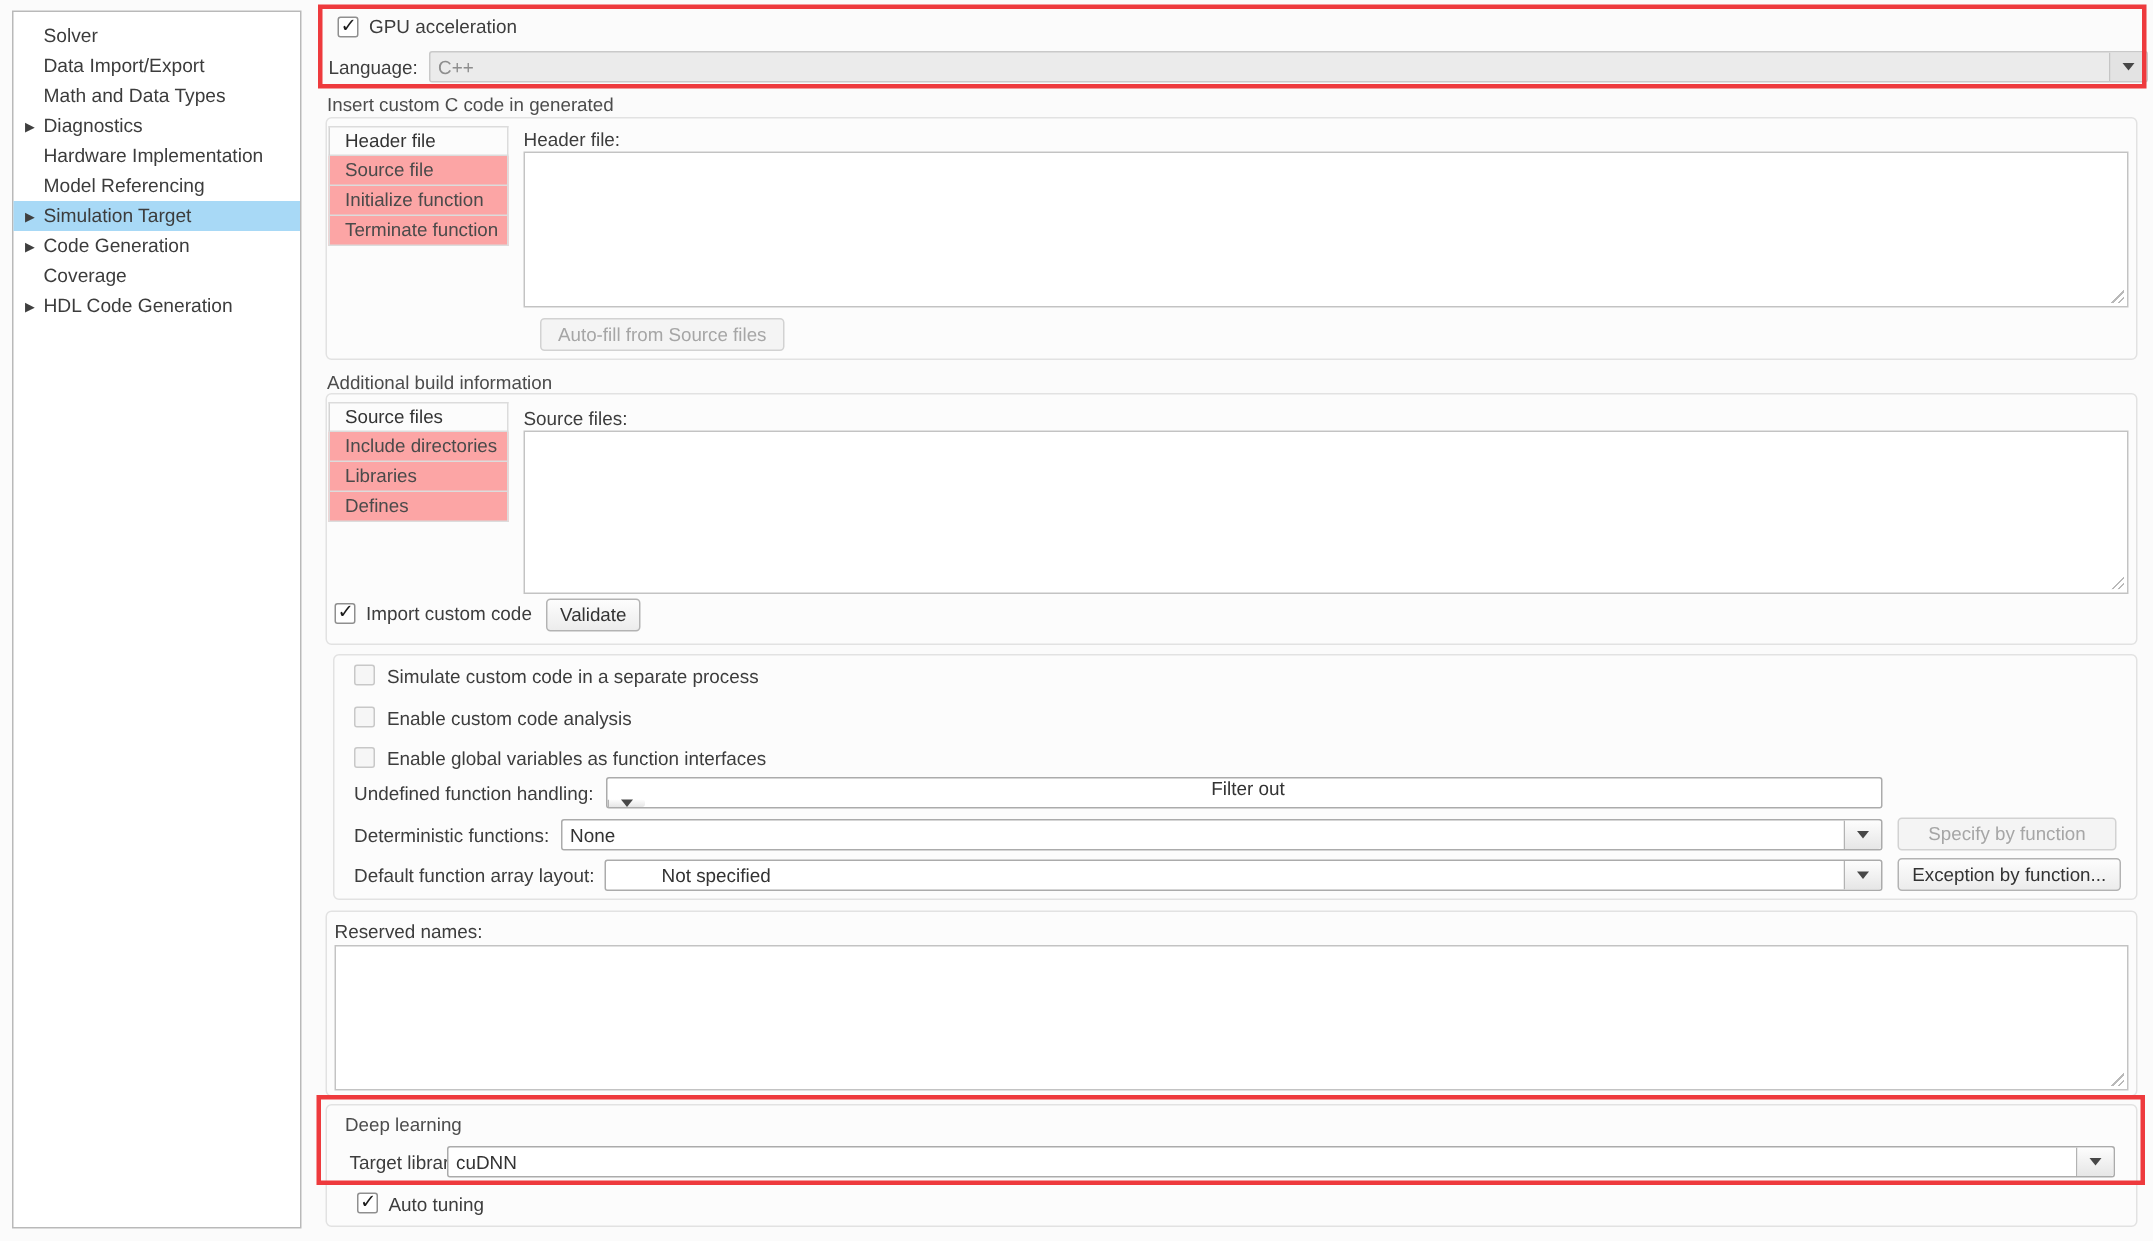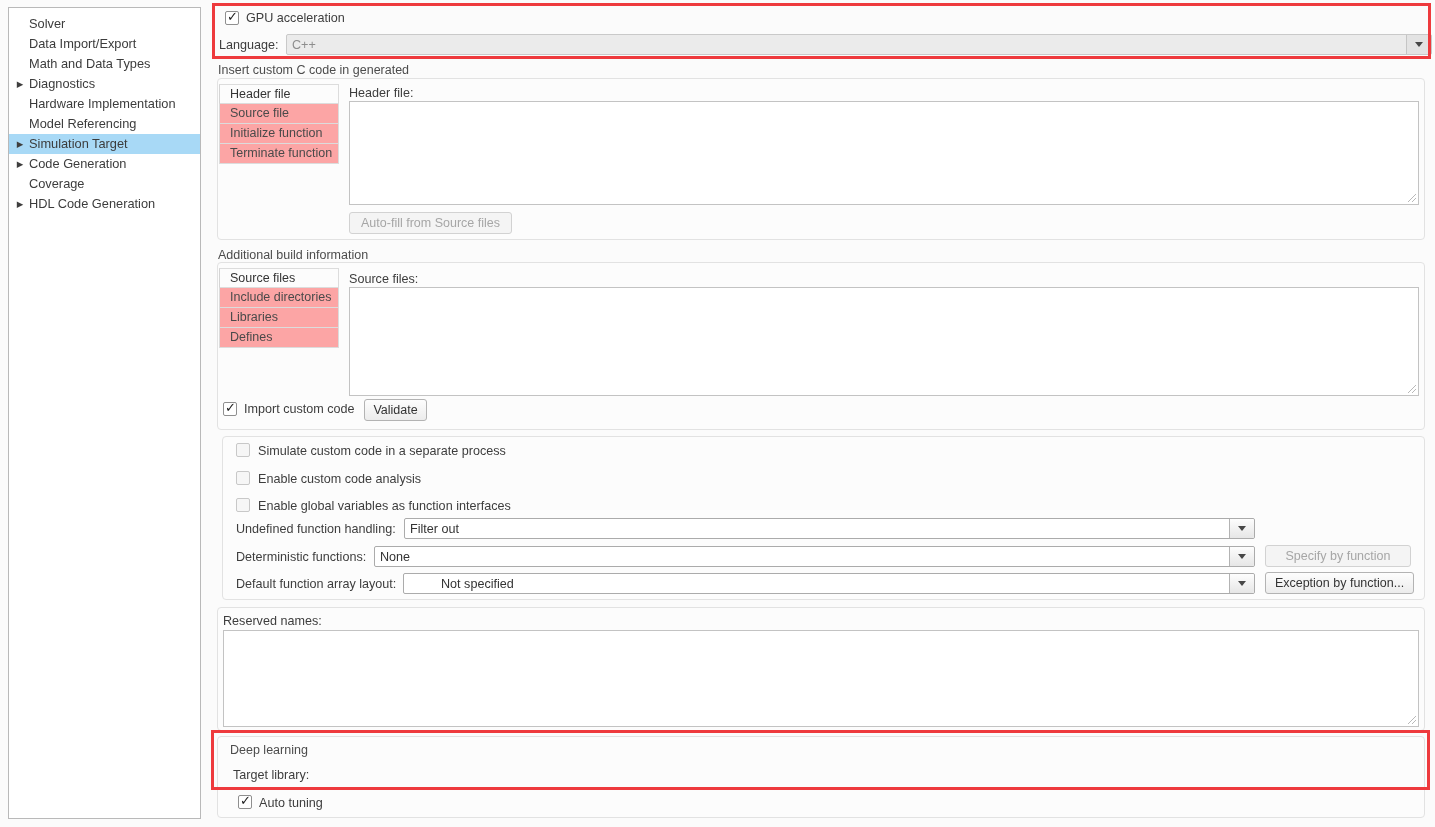--- a/index.html
+++ b/index.html
@@ -84,21 +84,21 @@
     <div class="vtab sel"><span>Header file</span></div>
     <div class="vtab"><span>Source file</span></div>
     <div class="vtab"><span>Initialize function</span></div>
     <div class="vtab"><span>Terminate function</span></div>
   </div>
   <span class="lbl abs" style="left:131px; top:7px;">Header file:</span>
   <div class="tarea" style="left:131px; top:22px; width:1070px; height:104px;">
     <span></span>
     <span class="grip"></span>
   </div>
-  <div class="btn dis" style="left:131px; top:133px; width:163px;">Auto-fill from Source files</div>
+  <div class="btn dis" style="left:142px; top:133px; width:163px;">Auto-fill from Source files</div>
 </div>
 
 <span class="sect-title abs" style="left:218px; top:248px;">Additional build information</span>
 <div class="panel" style="left:217px; top:262px; width:1208px; height:168px;">
   <div class="vtabs">
     <div class="vtab sel"><span>Source files</span></div>
     <div class="vtab"><span>Include directories</span></div>
     <div class="vtab"><span>Libraries</span></div>
     <div class="vtab"><span>Defines</span></div>
   </div>
@@ -116,21 +116,21 @@
   <span class="cb dis" style="left:13px; top:6px;"></span>
   <span class="lbl abs" style="left:35px; top:7px;">Simulate custom code in a separate process</span>
 
   <span class="cb dis" style="left:13px; top:34px;"></span>
   <span class="lbl abs" style="left:35px; top:35px;">Enable custom code analysis</span>
 
   <span class="cb dis" style="left:13px; top:61px;"></span>
   <span class="lbl abs" style="left:35px; top:62px;">Enable global variables as function interfaces</span>
 
   <span class="lbl abs" style="left:13px; top:85px;">Undefined function handling:</span>
-  <div class="dd" style="left:181px; top:81px; width:851px;">
+  <div class="dd" style="left:181px; top:81px; width:851px;flex-direction:column;">
     <span class="dd-val">Filter out</span>
     <span class="dd-btn">
         <span class="dd-tri"></span>
       </span>
   </div>
 
   <span class="lbl abs" style="left:13px; top:113px;">Deterministic functions:</span>
   <div class="dd" style="left:151px; top:109px; width:881px;">
     <span class="dd-val">None</span>
     <span class="dd-btn">
@@ -153,18 +153,24 @@
   <span class="lbl abs" style="left:5px; top:6px;">Reserved names:</span>
   <div class="tarea" style="left:5px; top:22px; width:1196px; height:97px;">
     <span></span>
     <span class="grip"></span>
   </div>
 </div>
 
 <div class="panel" style="left:217px; top:736px; width:1208px; height:82px;">
   <span class="sect-title abs" style="left:12px; top:6px;">Deep learning</span>
   <span class="lbl abs" style="left:15px; top:31px;">Target library:</span>
+  <div class="dd" style="left:80px; top:27px; width:1112px;">
+    <span class="dd-val">cuDNN</span>
+    <span class="dd-btn">
+        <span class="dd-tri"></span>
+      </span>
+  </div>
   <span class="cb checked" style="left:20px; top:58px;"></span>
   <span class="lbl abs" style="left:41px; top:59px;">Auto tuning</span>
 </div>
 
 <div class="hl" style="left:212px; top:3px; width:1219px; height:56px;"></div>
 <div class="hl" style="left:211px; top:730px; width:1219px; height:60px;"></div>
 
 </body></html>

